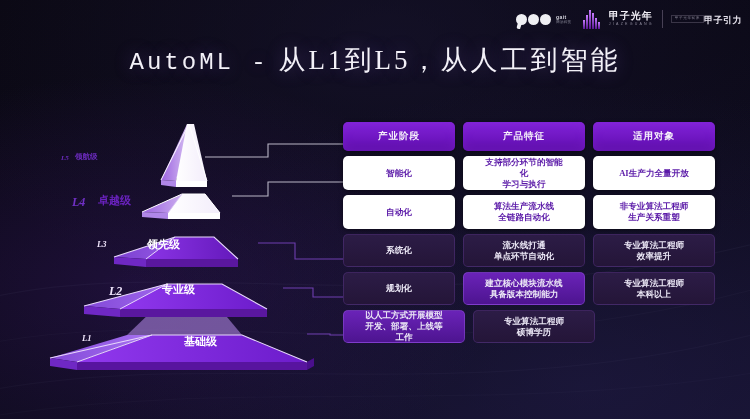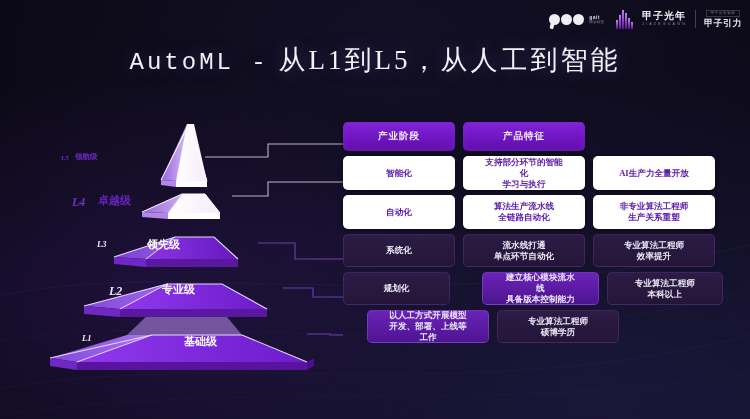--- a/index.html
+++ b/index.html
@@ -30,21 +30,21 @@
      transform:skewX(-18deg);border-bottom-left-radius:3px;}
   .gait-txt{display:flex;flex-direction:column;line-height:1;}
   .gait-txt b{font-size:5px;color:#d9d9e2;letter-spacing:.4px;font-weight:700;}
   .gait-txt span{font-size:4px;color:#8d8d9c;letter-spacing:.2px;transform:scale(.92);transform-origin:left;}
   .logo-bars{display:flex;align-items:flex-end;gap:1px;height:20px;margin:0 9px 0 10px;}
   .logo-bars i{display:block;width:2px;background:linear-gradient(180deg,#c77dff,#5a1694);}
   .logo-jzgn{display:flex;flex-direction:column;align-items:flex-start;line-height:1;}
   .logo-jzgn .cn{font-size:10px;color:#f0eef5;letter-spacing:1px;font-family:"Liberation Serif",serif;font-weight:700;}
   .logo-jzgn .en{font-size:3.6px;color:#8e8a9c;letter-spacing:2.2px;margin-top:2px;}
   .logo-sep{width:1px;height:18px;background:#474055;margin:0 8px;}
-  .logo-box{display:flex;flex-direction:column;align-items:center;line-height:1;}
+  .logo-box{display:flex;flex-direction:row;align-items:center;line-height:1;}
   .logo-box .top{font-size:3.6px;color:#7d7a8c;letter-spacing:.6px;border:1px solid #3a3547;padding:1px 3px;}
   .logo-box .mid{font-size:9px;color:#e8e5ef;letter-spacing:.5px;font-family:"Liberation Serif",serif;font-weight:700;margin-top:2px;}
 
   
   .title{position:absolute;left:0;right:0;top:42px;text-align:center;
     font-family:"Liberation Serif", serif;
     font-size:27px;letter-spacing:3px;color:#f3f1f8;font-weight:400;
     text-shadow:0 0 18px rgba(150,110,230,.35);}
   .title .ascii{font-family:"Liberation Mono", monospace;font-size:24px;letter-spacing:3px;}
 
@@ -74,21 +74,21 @@
     box-shadow:0 0 10px rgba(130,36,216,.45) inset, 0 1px 4px rgba(0,0,0,.5);}
   .row-white .cell{height:34px;background:#ffffff;color:#5b1aa8;
     font-size:8.6px;font-weight:700;font-family:"Liberation Serif",serif;
     box-shadow:0 1px 5px rgba(0,0,0,.55);}
   .row-dark .cell{height:33px;
     background:linear-gradient(180deg,#2c1c46 0%,#241538 100%);
     color:#ece8f6;font-size:8.6px;font-weight:700;font-family:"Liberation Serif",serif;
     border:1px solid rgba(124,76,190,.28);}
   .row-dark .cell.bright{
     background:linear-gradient(180deg,#6a23b8 0%,#4d1490 100%);
-    border:1px solid rgba(170,110,240,.35);margin-left:24px;}
+    border:1px solid rgba(170,110,240,.35);}
   .cell .ln{display:block;}
 </style>
 </head>
 <body>
 
 <div class="stage">
 
   <div class="bg"></div>
   <svg class="bg-swoosh" viewBox="0 0 750 419">
     <path d="M-20,300 C180,250 420,330 770,240" fill="none" stroke="rgba(150,150,190,.10)" stroke-width="1.2"></path>
@@ -245,20 +245,21 @@
 
     <span class="pyr-lv" style="left:40px;  top:221px;font-size:8.5px;color:#efe5fb;">L1</span>
     <span class="pyr-label" style="left:142px; top:222px;font-size:11px; color:#ffffff;">基础级</span>
   </div>
 
   <div class="tbl">
 
     <div class="trow hrow">
       <div class="cell c1">产业阶段</div>
       <div class="cell c2">产品特征</div>
+      <div class="cell c3">适用对象</div>
     </div>
 
     <div class="trow row-white">
       <div class="cell c1">智能化</div>
       <div class="cell c2">
           <span>
         <span class="ln">支持部分环节的智能化</span>
         <span class="ln">学习与执行</span>
       </span>
         </div>

